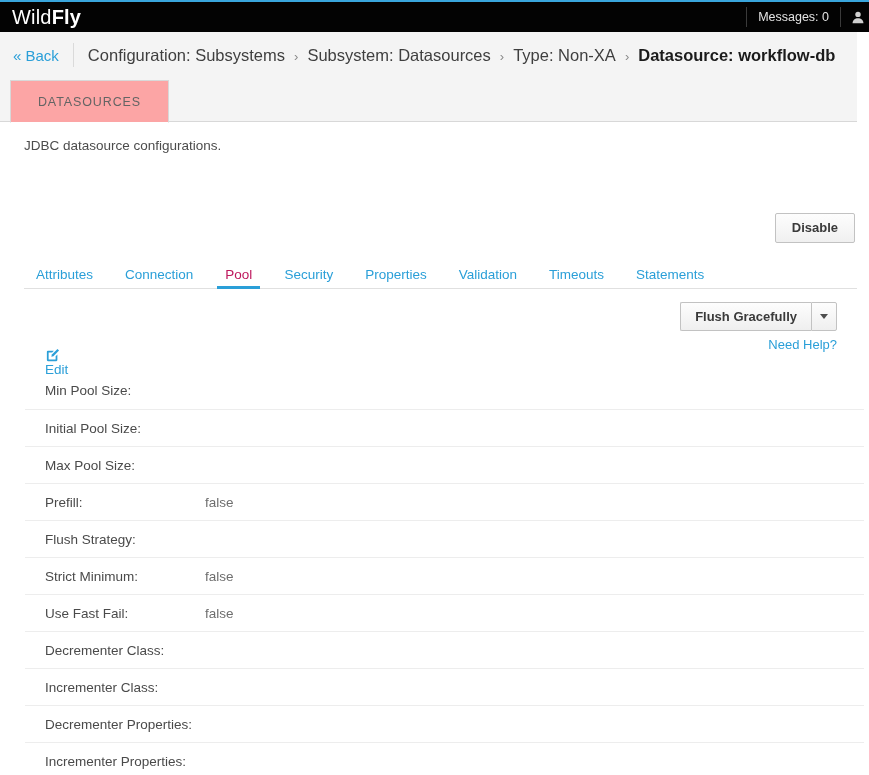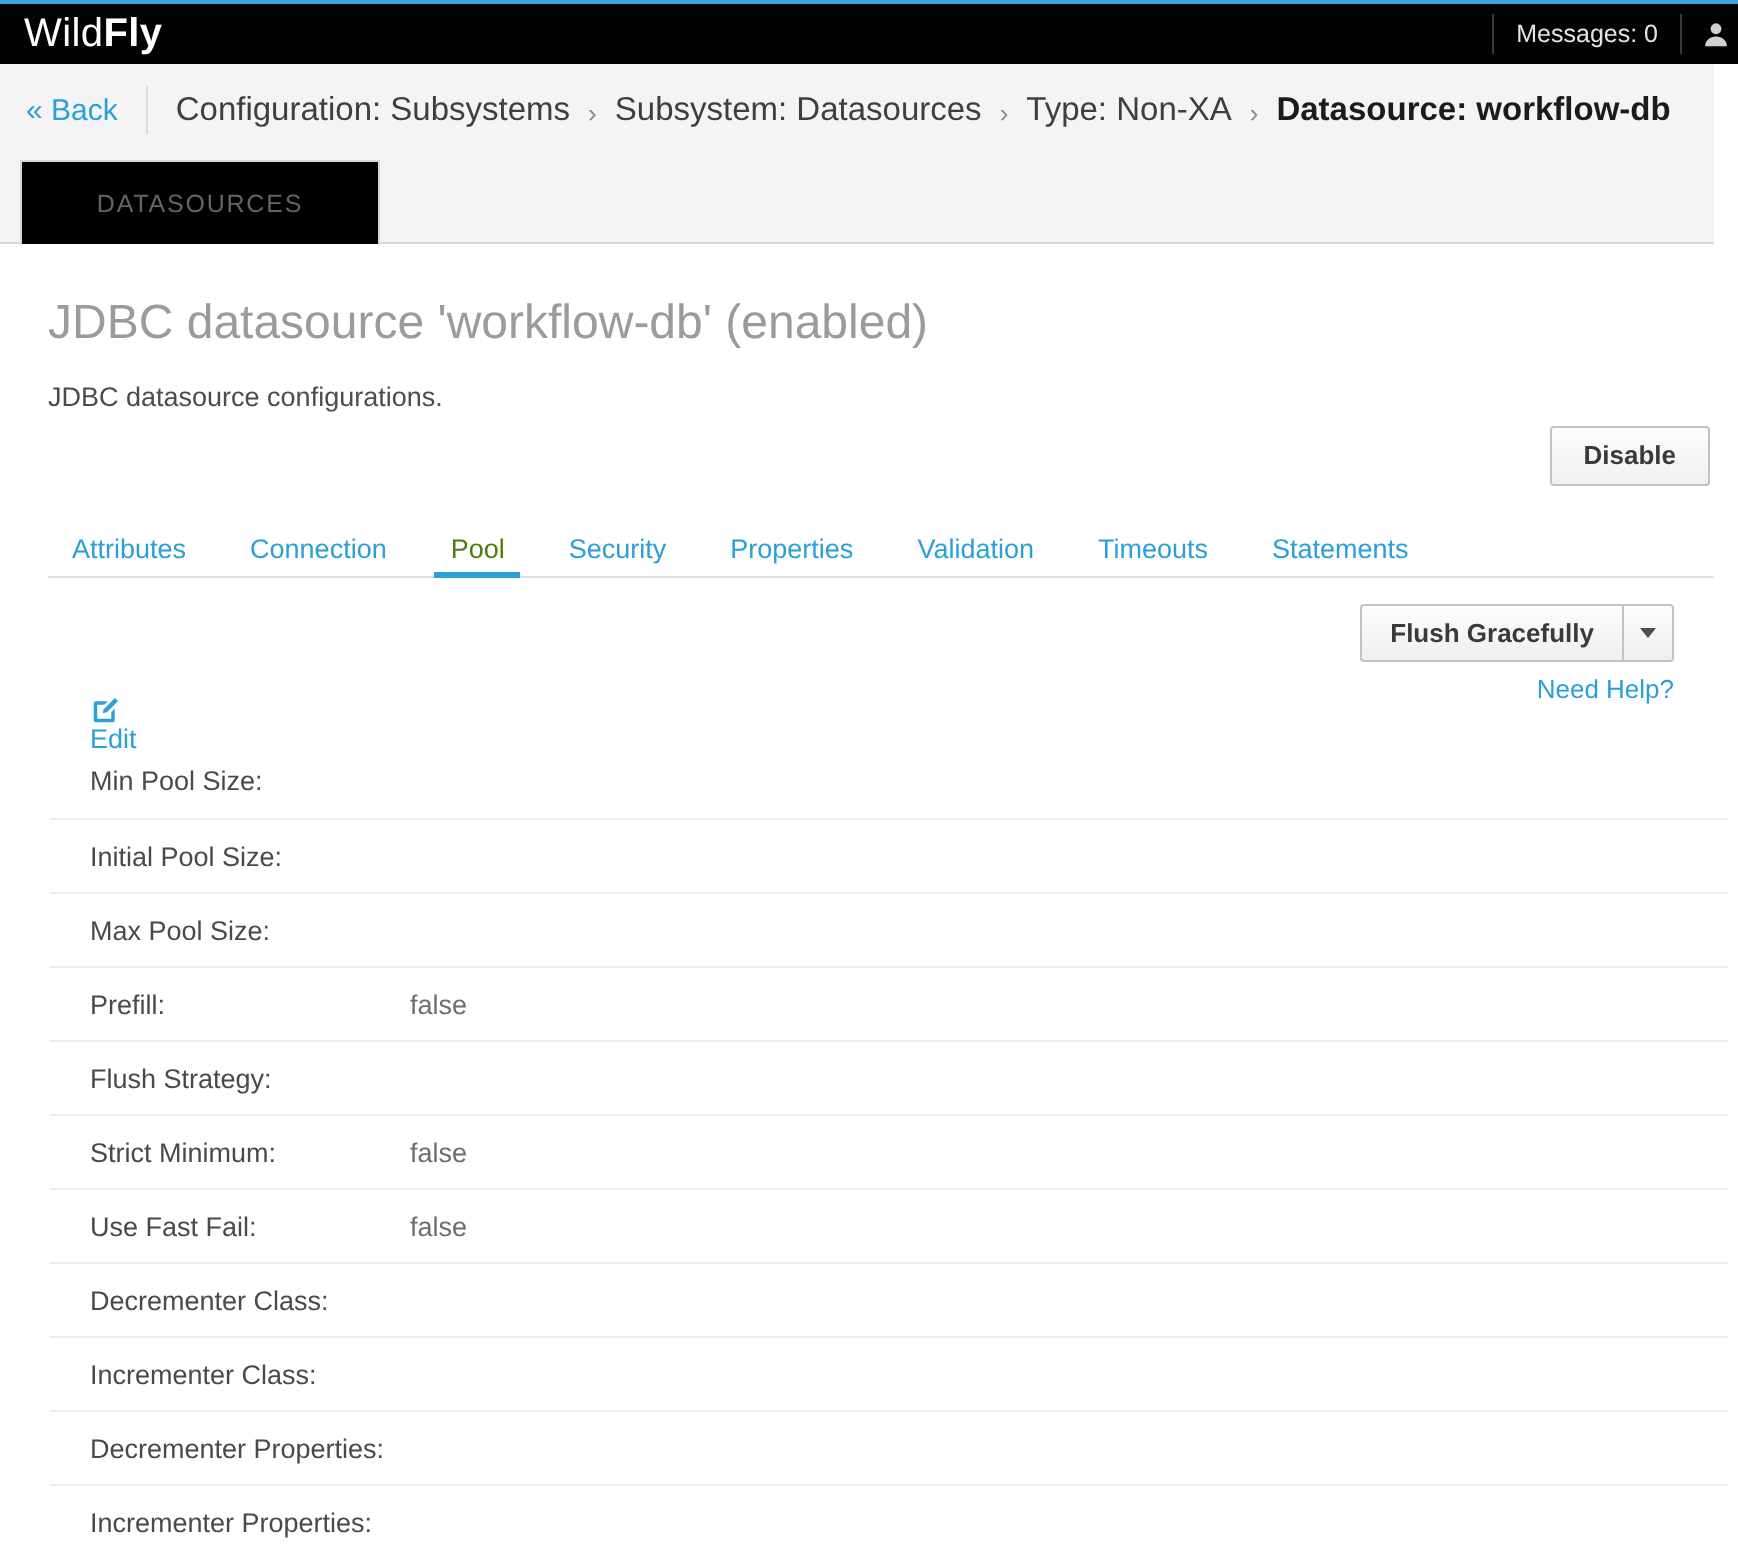--- a/index.html
+++ b/index.html
@@ -79,22 +79,22 @@
 
   
   .tabstrip {
     position: absolute; top: 78px; left: 0;
     width: 857px; height: 44px;
     background: #f4f4f4;
     border-bottom: 1px solid #d8d8d8;
   }
   .maintab {
     position: absolute; left: 10px; top: 2px;
-    width: 180px; height: 43px;
-    background: #000000;
+    width: 159px; height: 43px;
+    background: #fca5a5;
     border: 1px solid #d8d8d8;
     border-bottom: 1px solid #ffffff;
     display: flex; align-items: center; justify-content: center;
     font-size: 12.5px; letter-spacing: .9px;
     color: #646464;
     cursor: pointer;
   }
 
   
   .page { position: absolute; top: 122px; left: 0; width: 869px; }
@@ -140,21 +140,21 @@
     font-size: 13.5px;
     color: #2a9fd8;
     padding: 0 16px 7px 16px;
     cursor: pointer;
     white-space: nowrap;
     position: relative;
     line-height: 1;
   }
   .itab:first-child { padding-left: 12px; }
   .itab.active {
-    color: #4d7c0f;
+    color: #be185d;
   }
   .itab.active::after {
     content: "";
     position: absolute;
     left: 8px; right: 8px; bottom: -1px;
     height: 3px;
     background: #2a9fd8;
   }
 
   
@@ -260,21 +260,20 @@
     <span class="crumb active">Datasource: workflow-db</span>
   </div>
 </div>
 
 <div class="tabstrip">
   <div class="maintab">DATASOURCES</div>
 </div>
 
 <div class="page">
 
-  <h1 class="page-title">JDBC datasource 'workflow-db' (enabled)</h1>
   <div class="page-sub">JDBC datasource configurations.</div>
 
   <div class="disable-wrap">
     <button class="btn">Disable</button>
   </div>
 
   <div class="innertabs">
     <div class="itab">Attributes</div>
     <div class="itab">Connection</div>
     <div class="itab active">Pool</div>

